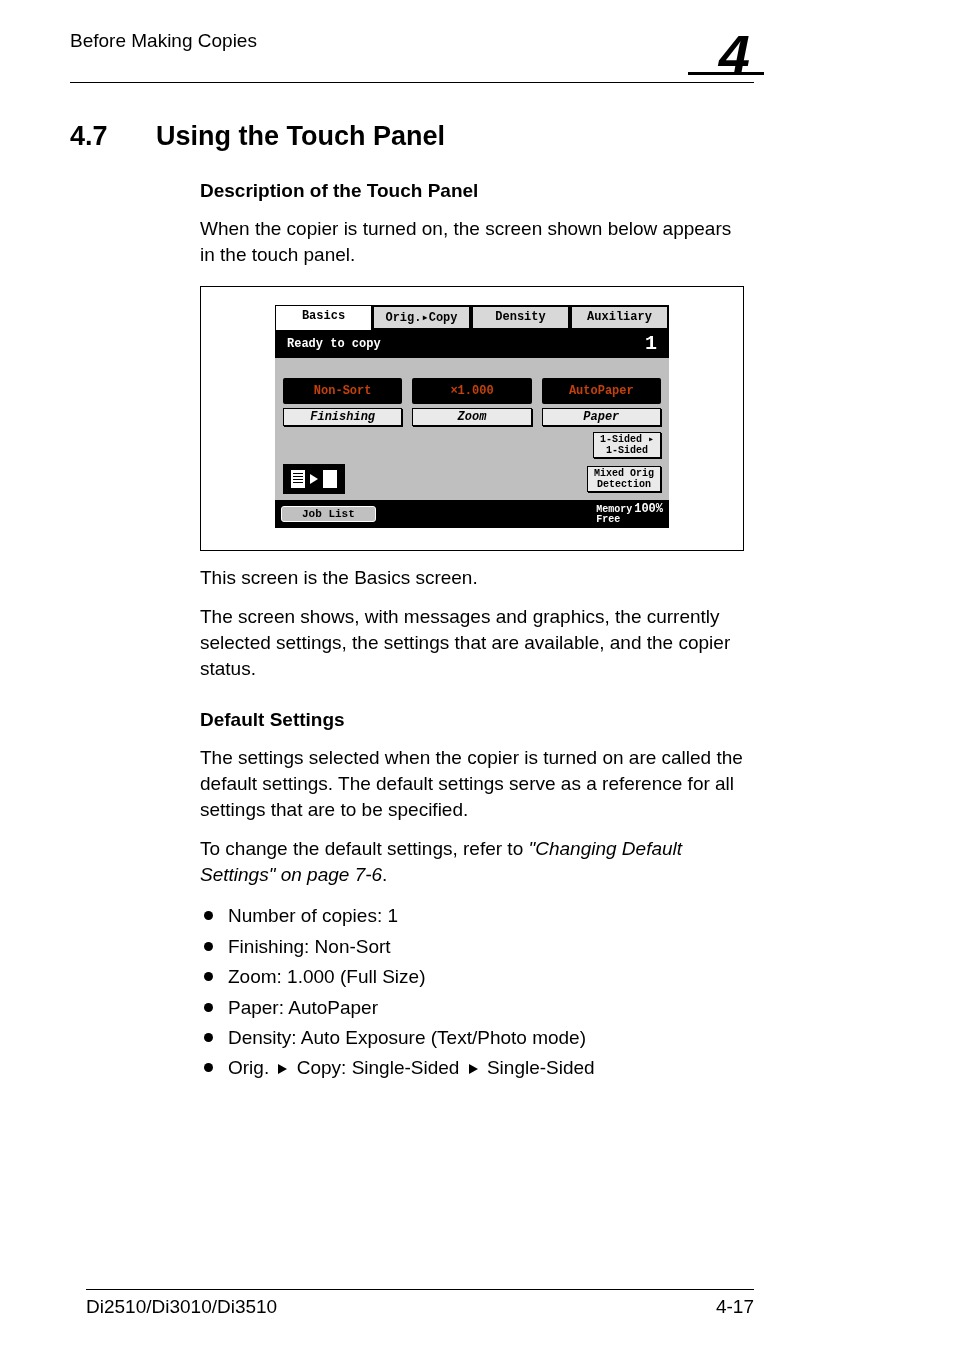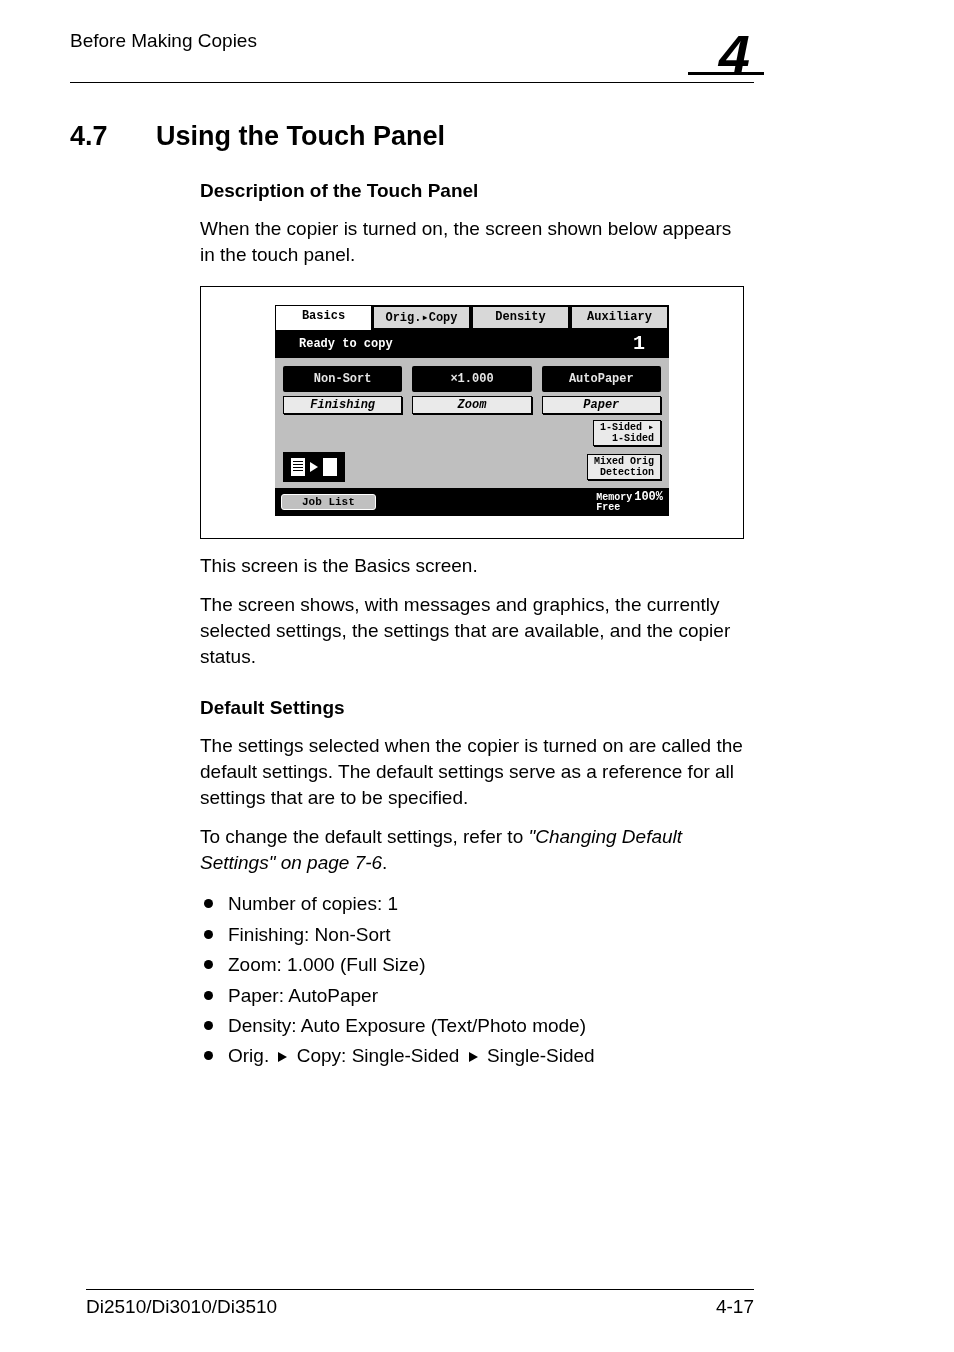--- a/index.html
+++ b/index.html
@@ -139,21 +139,21 @@
     border-top: 2px solid #000;
     border-right: 2px solid #000;
     border-bottom: 2px solid #000;
   }
   .tp-status {
     background: #000;
     color: #fff;
     display: flex;
     justify-content: space-between;
     align-items: center;
-    padding: 4px 24px;
+    padding: 4px 12px;
     font-weight: bold;
   }
   .tp-status .count {
     font-size: 20px;
     line-height: 1;
   }
   .tp-body {
     background: #bfbfbf;
     padding: 8px 8px 6px 8px;
   }
@@ -164,21 +164,22 @@
   .tp-btn {
     flex: 1;
     text-align: center;
     padding: 4px 0;
     font-weight: bold;
     border: 2px solid #000;
     border-radius: 2px;
   }
   .tp-btn.black {
     background: #000;
-    color: #e5e5e5;
+    color: #c2410c;
+    margin-top: 12px;
   }
   .tp-under {
     flex: 1;
     text-align: center;
     background: #eaeaea;
     border: 1px solid #000;
     margin-top: 2px;
     padding: 1px 0;
     font-weight: bold;
     box-shadow: 1px 1px 0 #000;
@@ -195,21 +196,21 @@
     margin-top: 6px;
   }
   .tp-small {
     background: #eaeaea;
     border: 1px solid #000;
     box-shadow: 1px 1px 0 #000;
     padding: 1px 6px;
     font-size: 10px;
     font-weight: bold;
     line-height: 1.1;
-    text-align: right;
+    text-align: center;
   }
   .tp-bottom-row {
     display: flex;
     justify-content: space-between;
     align-items: center;
     margin-top: 6px;
   }
   .tp-icon-btn {
     background: #000;
     border: 2px solid #000;

